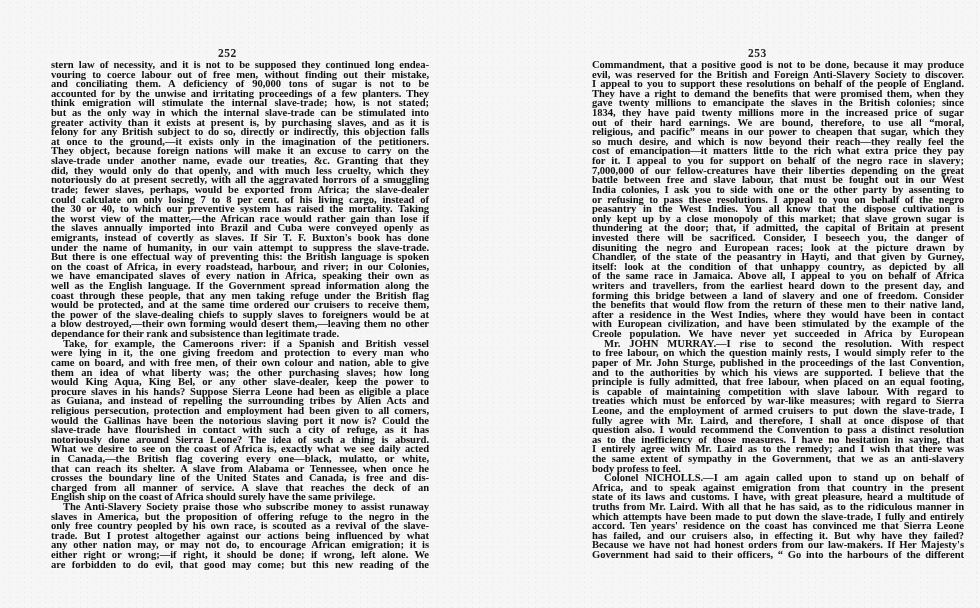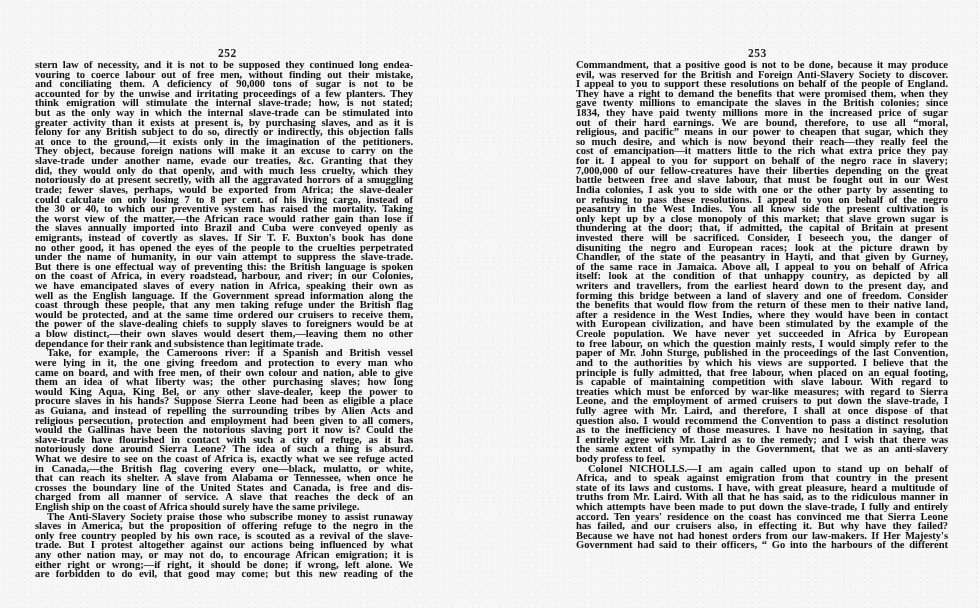--- a/index.html
+++ b/index.html
@@ -21,20 +21,21 @@
   .page-num {
     position:absolute; top:31px; font-size:11.5px; font-weight:bold;
     letter-spacing:0.5px; color:#222;
   }
   .page-left .page-num  { left:218px; }
   .page-right .page-num { left:258px; }
   .text {
     position:absolute; top:44px;
     font-size:10.6px; line-height:9.62px; font-weight:bold;
     letter-spacing:-0.05px;
+    margin-left:16px;
   }
   .page-left .text  { left:35px; width:378px; }
   .page-right .text { left:86px; width:372px; }
   .line {
     display:block; white-space:nowrap; height:9.62px;
     text-align:justify; text-align-last:justify;
     overflow:visible;
   }
   .line.last { text-align-last:left; }
   .line.indent { padding-left:12px; }
@@ -57,43 +58,42 @@
       <span class="line">They object, because foreign nations will make it an excuse to carry on the</span>
       <span class="line">slave-trade under another name, evade our treaties, &amp;c. Granting that they</span>
       <span class="line">did, they would only do that openly, and with much less cruelty, which they</span>
       <span class="line">notoriously do at present secretly, with all the aggravated horrors of a smuggling</span>
       <span class="line">trade; fewer slaves, perhaps, would be exported from Africa; the slave-dealer</span>
       <span class="line">could calculate on only losing 7 to 8 per cent. of his living cargo, instead of</span>
       <span class="line">the 30 or 40, to which our preventive system has raised the mortality. Taking</span>
       <span class="line">the worst view of the matter,—the African race would rather gain than lose if</span>
       <span class="line">the slaves annually imported into Brazil and Cuba were conveyed openly as</span>
       <span class="line">emigrants, instead of covertly as slaves. If Sir T. F. Buxton's book has done</span>
-      <span class="line">no other good, it has opened the eyes of the people to the cruelties perpetrated</span>
       <span class="line">under the name of humanity, in our vain attempt to suppress the slave-trade.</span>
       <span class="line">But there is one effectual way of preventing this: the British language is spoken</span>
       <span class="line">on the coast of Africa, in every roadstead, harbour, and river; in our Colonies,</span>
       <span class="line">we have emancipated slaves of every nation in Africa, speaking their own as</span>
       <span class="line">well as the English language. If the Government spread information along the</span>
       <span class="line">coast through these people, that any men taking refuge under the British flag</span>
       <span class="line">would be protected, and at the same time ordered our cruisers to receive them,</span>
       <span class="line">the power of the slave-dealing chiefs to supply slaves to foreigners would be at</span>
-      <span class="line">a blow distinct,—their own slaves would desert them,—leaving them no other</span>
+      <span class="line">a blow destroyed,—their own forming would desert them,—leaving them no other</span>
       <span class="line last">dependance for their rank and subsistence than legitimate trade.</span>
       <span class="line indent">Take, for example, the Cameroons river: if a Spanish and British vessel</span>
       <span class="line">were lying in it, the one giving freedom and protection to every man who</span>
       <span class="line">came on board, and with free men, of their own colour and nation, able to give</span>
       <span class="line">them an idea of what liberty was; the other purchasing slaves; how long</span>
       <span class="line">would King Aqua, King Bel, or any other slave-dealer, keep the power to</span>
       <span class="line">procure slaves in his hands? Suppose Sierra Leone had been as eligible a place</span>
       <span class="line">as Guiana, and instead of repelling the surrounding tribes by Alien Acts and</span>
       <span class="line">religious persecution, protection and employment had been given to all comers,</span>
       <span class="line">would the Gallinas have been the notorious slaving port it now is? Could the</span>
       <span class="line">slave-trade have flourished in contact with such a city of refuge, as it has</span>
       <span class="line">notoriously done around Sierra Leone? The idea of such a thing is absurd.</span>
-      <span class="line">What we desire to see on the coast of Africa is, exactly what we see refuge acted</span>
+      <span class="line">What we desire to see on the coast of Africa is, exactly what we see daily acted</span>
       <span class="line">in Canada,—the British flag covering every one—black, mulatto, or white,</span>
       <span class="line">that can reach its shelter. A slave from Alabama or Tennessee, when once he</span>
       <span class="line">crosses the boundary line of the United States and Canada, is free and dis-</span>
       <span class="line">charged from all manner of service. A slave that reaches the deck of an</span>
       <span class="line last">English ship on the coast of Africa should surely have the same privilege.</span>
       <span class="line indent">The Anti-Slavery Society praise those who subscribe money to assist runaway</span>
       <span class="line">slaves in America, but the proposition of offering refuge to the negro in the</span>
       <span class="line">only free country peopled by his own race, is scouted as a revival of the slave-</span>
       <span class="line">trade. But I protest altogether against our actions being influenced by what</span>
       <span class="line">any other nation may, or may not do, to encourage African emigration; it is</span>
@@ -113,34 +113,35 @@
       <span class="line">1834, they have paid twenty millions more in the increased price of sugar</span>
       <span class="line">out of their hard earnings. We are bound, therefore, to use all “moral,</span>
       <span class="line">religious, and pacific” means in our power to cheapen that sugar, which they</span>
       <span class="line">so much desire, and which is now beyond their reach—they really feel the</span>
       <span class="line">cost of emancipation—it matters little to the rich what extra price they pay</span>
       <span class="line">for it. I appeal to you for support on behalf of the negro race in slavery;</span>
       <span class="line">7,000,000 of our fellow-creatures have their liberties depending on the great</span>
       <span class="line">battle between free and slave labour, that must be fought out in our West</span>
       <span class="line">India colonies, I ask you to side with one or the other party by assenting to</span>
       <span class="line">or refusing to pass these resolutions. I appeal to you on behalf of the negro</span>
-      <span class="line">peasantry in the West Indies. You all know side the present cultivation is</span>
+      <span class="line">peasantry in the West Indies. You all know that the dispose cultivation is</span>
       <span class="line">only kept up by a close monopoly of this market; that slave grown sugar is</span>
       <span class="line">thundering at the door; that, if admitted, the capital of Britain at present</span>
       <span class="line">invested there will be sacrificed. Consider, I beseech you, the danger of</span>
       <span class="line">disuniting the negro and European races; look at the picture drawn by</span>
       <span class="line">Chandler, of the state of the peasantry in Hayti, and that given by Gurney,</span>
+      <span class="line">itself: look at the condition of that unhappy country, as depicted by all</span>
       <span class="line">of the same race in Jamaica. Above all, I appeal to you on behalf of Africa</span>
-      <span class="line">itself: look at the condition of that unhappy country, as depicted by all</span>
       <span class="line">writers and travellers, from the earliest heard down to the present day, and</span>
       <span class="line">forming this bridge between a land of slavery and one of freedom. Consider</span>
       <span class="line">the benefits that would flow from the return of these men to their native land,</span>
       <span class="line">after a residence in the West Indies, where they would have been in contact</span>
       <span class="line">with European civilization, and have been stimulated by the example of the</span>
       <span class="line">Creole population. We have never yet succeeded in Africa by European</span>
+      <span class="line indent">Mr. JOHN MURRAY.—I rise to second the resolution. With respect</span>
       <span class="line">to free labour, on which the question mainly rests, I would simply refer to the</span>
       <span class="line">paper of Mr. John Sturge, published in the proceedings of the last Convention,</span>
       <span class="line">and to the authorities by which his views are supported. I believe that the</span>
       <span class="line">principle is fully admitted, that free labour, when placed on an equal footing,</span>
       <span class="line">is capable of maintaining competition with slave labour. With regard to</span>
       <span class="line">treaties which must be enforced by war-like measures; with regard to Sierra</span>
       <span class="line">Leone, and the employment of armed cruisers to put down the slave-trade, I</span>
       <span class="line">fully agree with Mr. Laird, and therefore, I shall at once dispose of that</span>
       <span class="line">question also. I would recommend the Convention to pass a distinct resolution</span>
       <span class="line">as to the inefficiency of those measures. I have no hesitation in saying, that</span>

